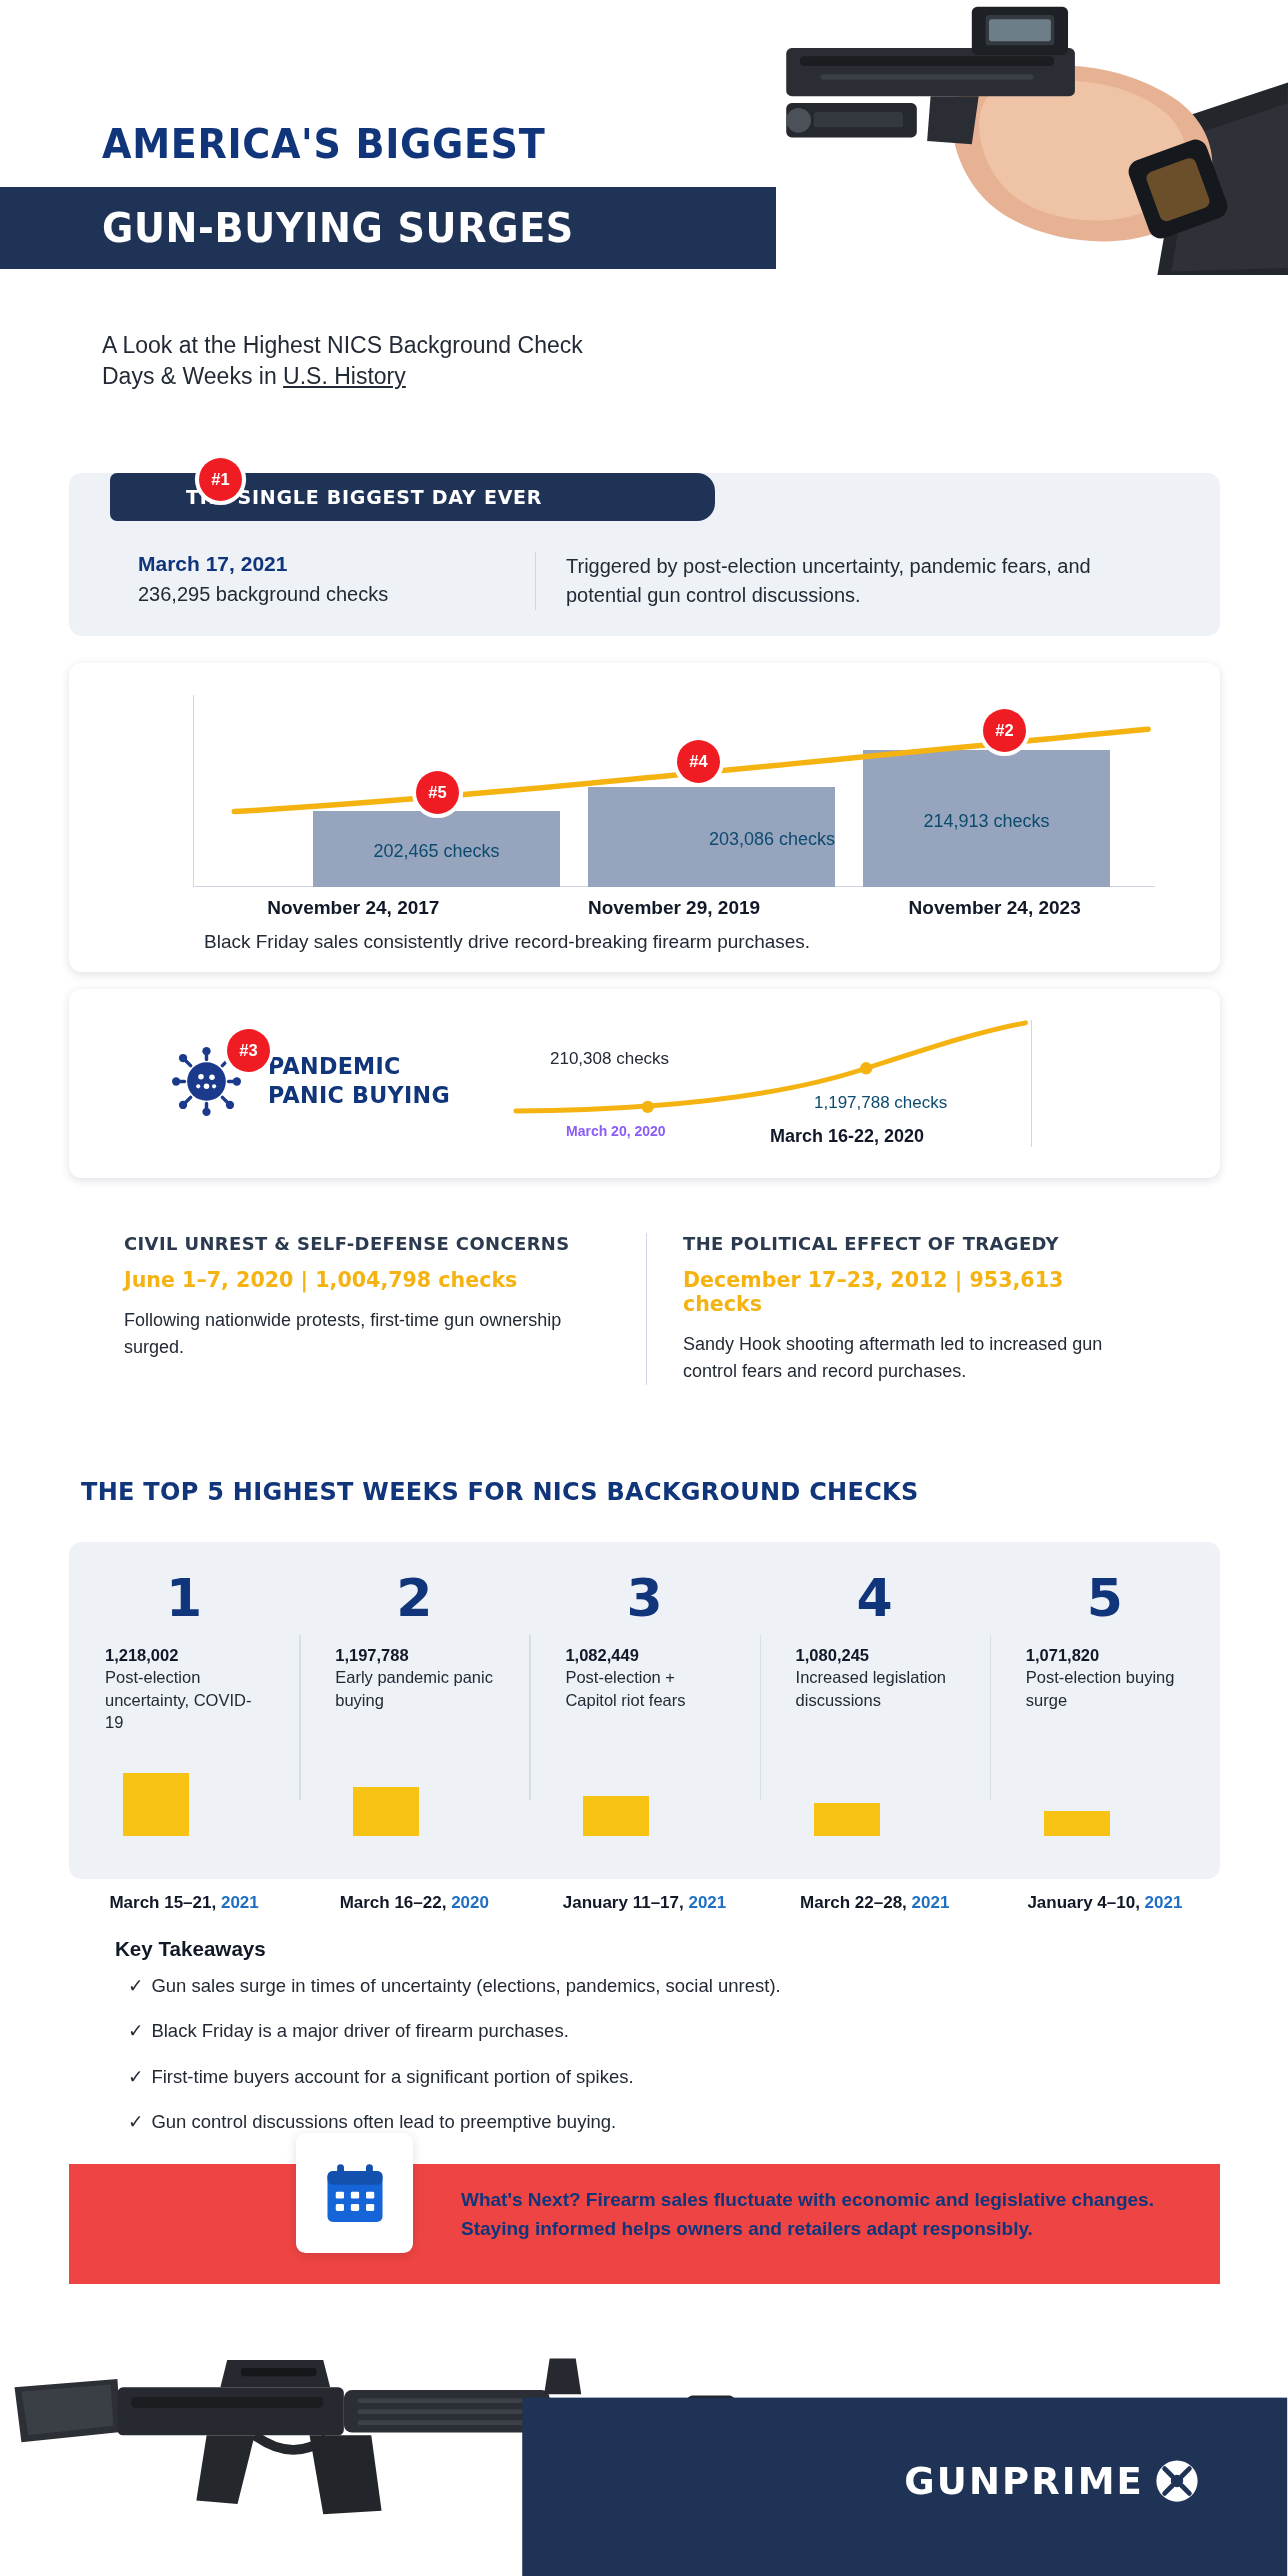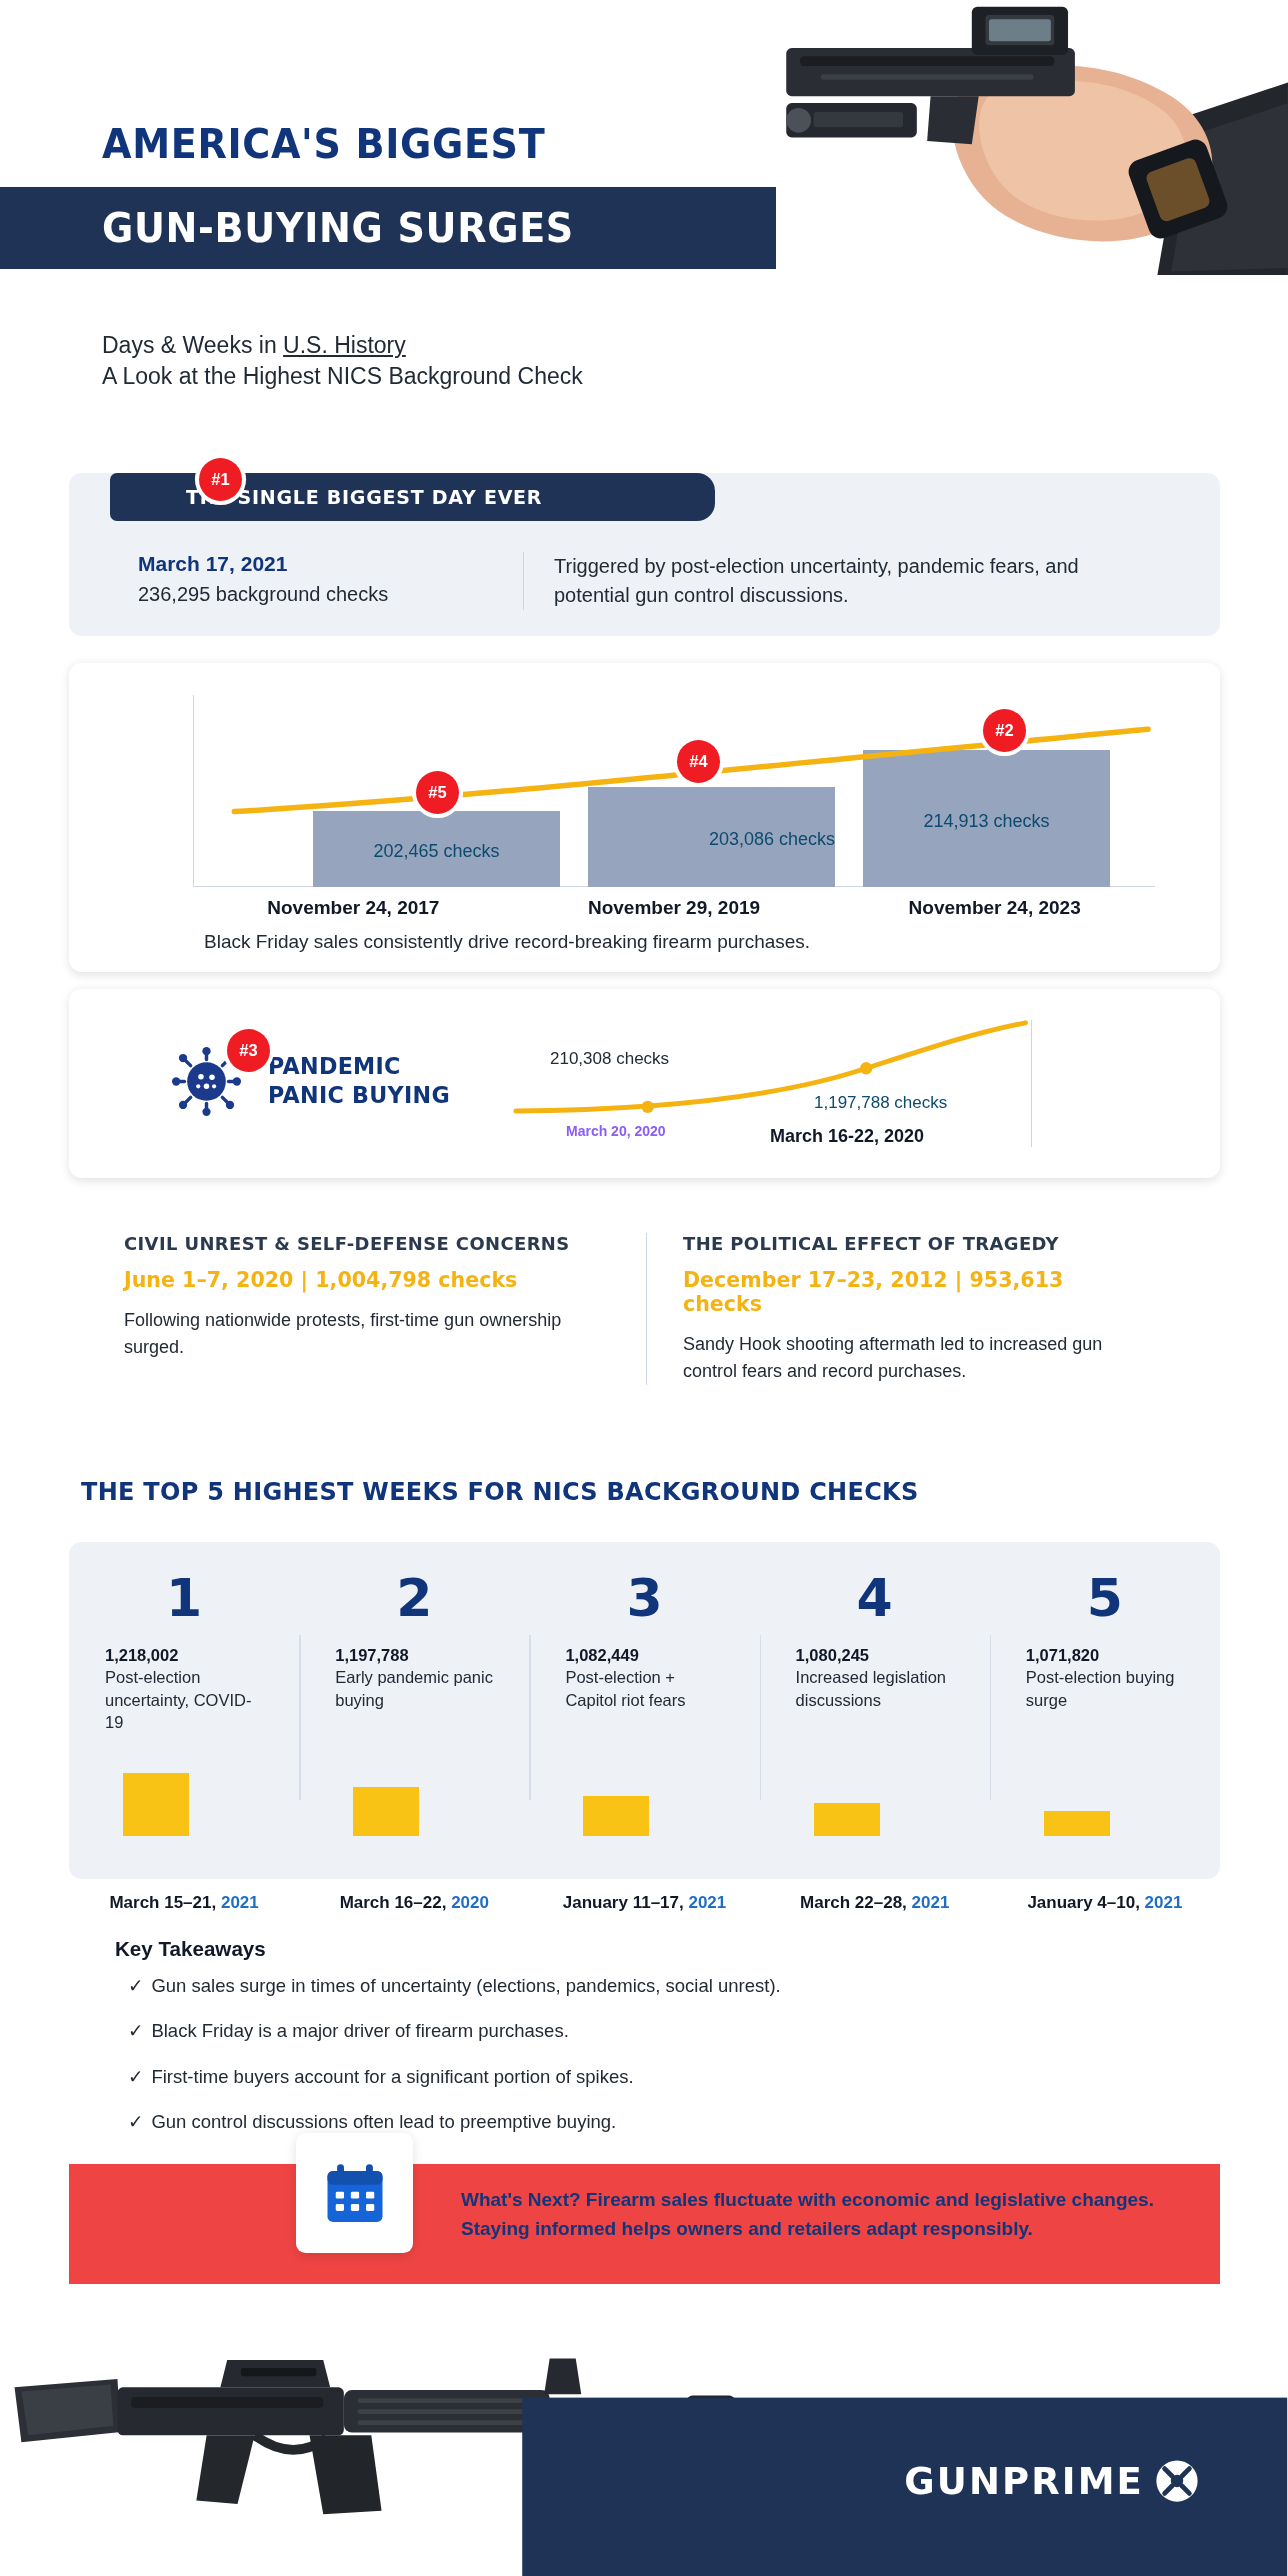--- a/index.html
+++ b/index.html
@@ -101,21 +101,21 @@
     background: #ef1c24;
     color: #fff;
     display:flex; align-items:center; justify-content:center;
     font-weight: 800;
     font-size: 16.5px;
     font-family: "Liberation Sans", sans-serif;
     box-shadow: 0 0 0 4.1px #ffffff;
     z-index: 5;
   }
   .sec1 .badge { left: 89px; top: -15px; }
-  .sec1-body { display:flex; margin: 31px 0 0 69px; }
+  .sec1-body { display:flex; margin: 31px 0 0 69px; gap: 12px; }
   .sec1-left { width: 385px; }
   .sec1-date { color:#10357a; font-size: 21px; font-weight: 800; margin-bottom: 6.9px;}
   .sec1-checks { font-size: 20px; color:#222a35; }
   .sec1-right {
     border-left: 1.4px solid #cdd6e2;
     padding-left: 30px;
     width: 611px;
     font-size: 20px;
     line-height: 1.45;
     color:#222a35;
@@ -273,24 +273,24 @@
         <path d="M270 140 L340 140 L330 210 L265 205 Z" fill="#2a2d33"></path>
       </svg>
     </div>
     <div class="title-top">AMERICA'S BIGGEST</div>
     <div class="title-band">
       <span>GUN-BUYING SURGES</span>
     </div>
   </div>
 
   <div class="subtitle">
+    <div>A Look at the Highest NICS Background Check</div>
     <div>
       <span>Days &amp; Weeks in </span><span class="underline">U.S. History</span>
     </div>
-    <div>A Look at the Highest NICS Background Check</div>
   </div>
 
   <div class="sec1">
     <div class="sec1-head">
       <div class="badge">#1</div>
       <div class="label">THE SINGLE BIGGEST DAY EVER</div>
     </div>
     <div class="sec1-body">
       <div class="sec1-left">
         <div class="sec1-date">March 17, 2021</div>

